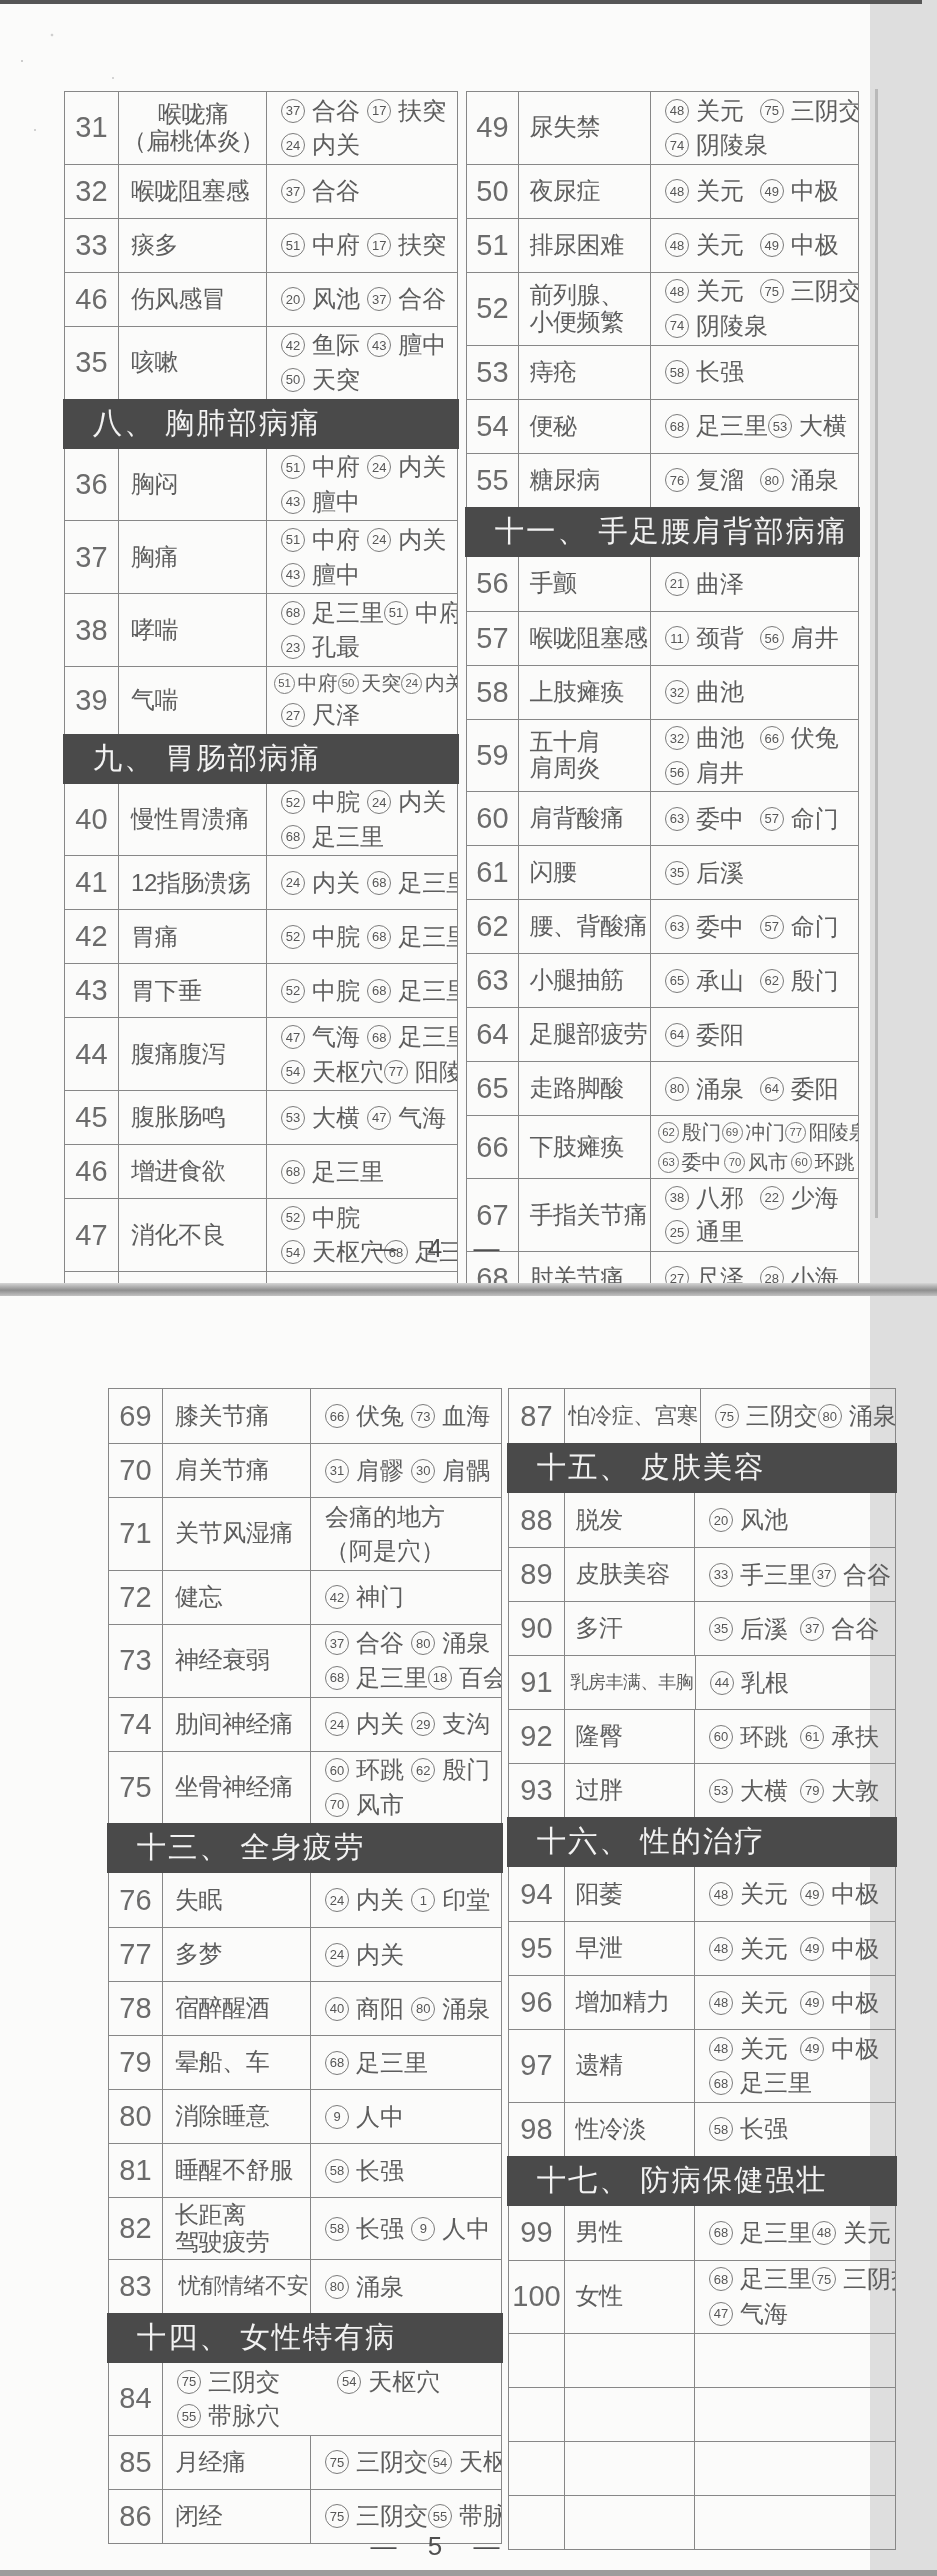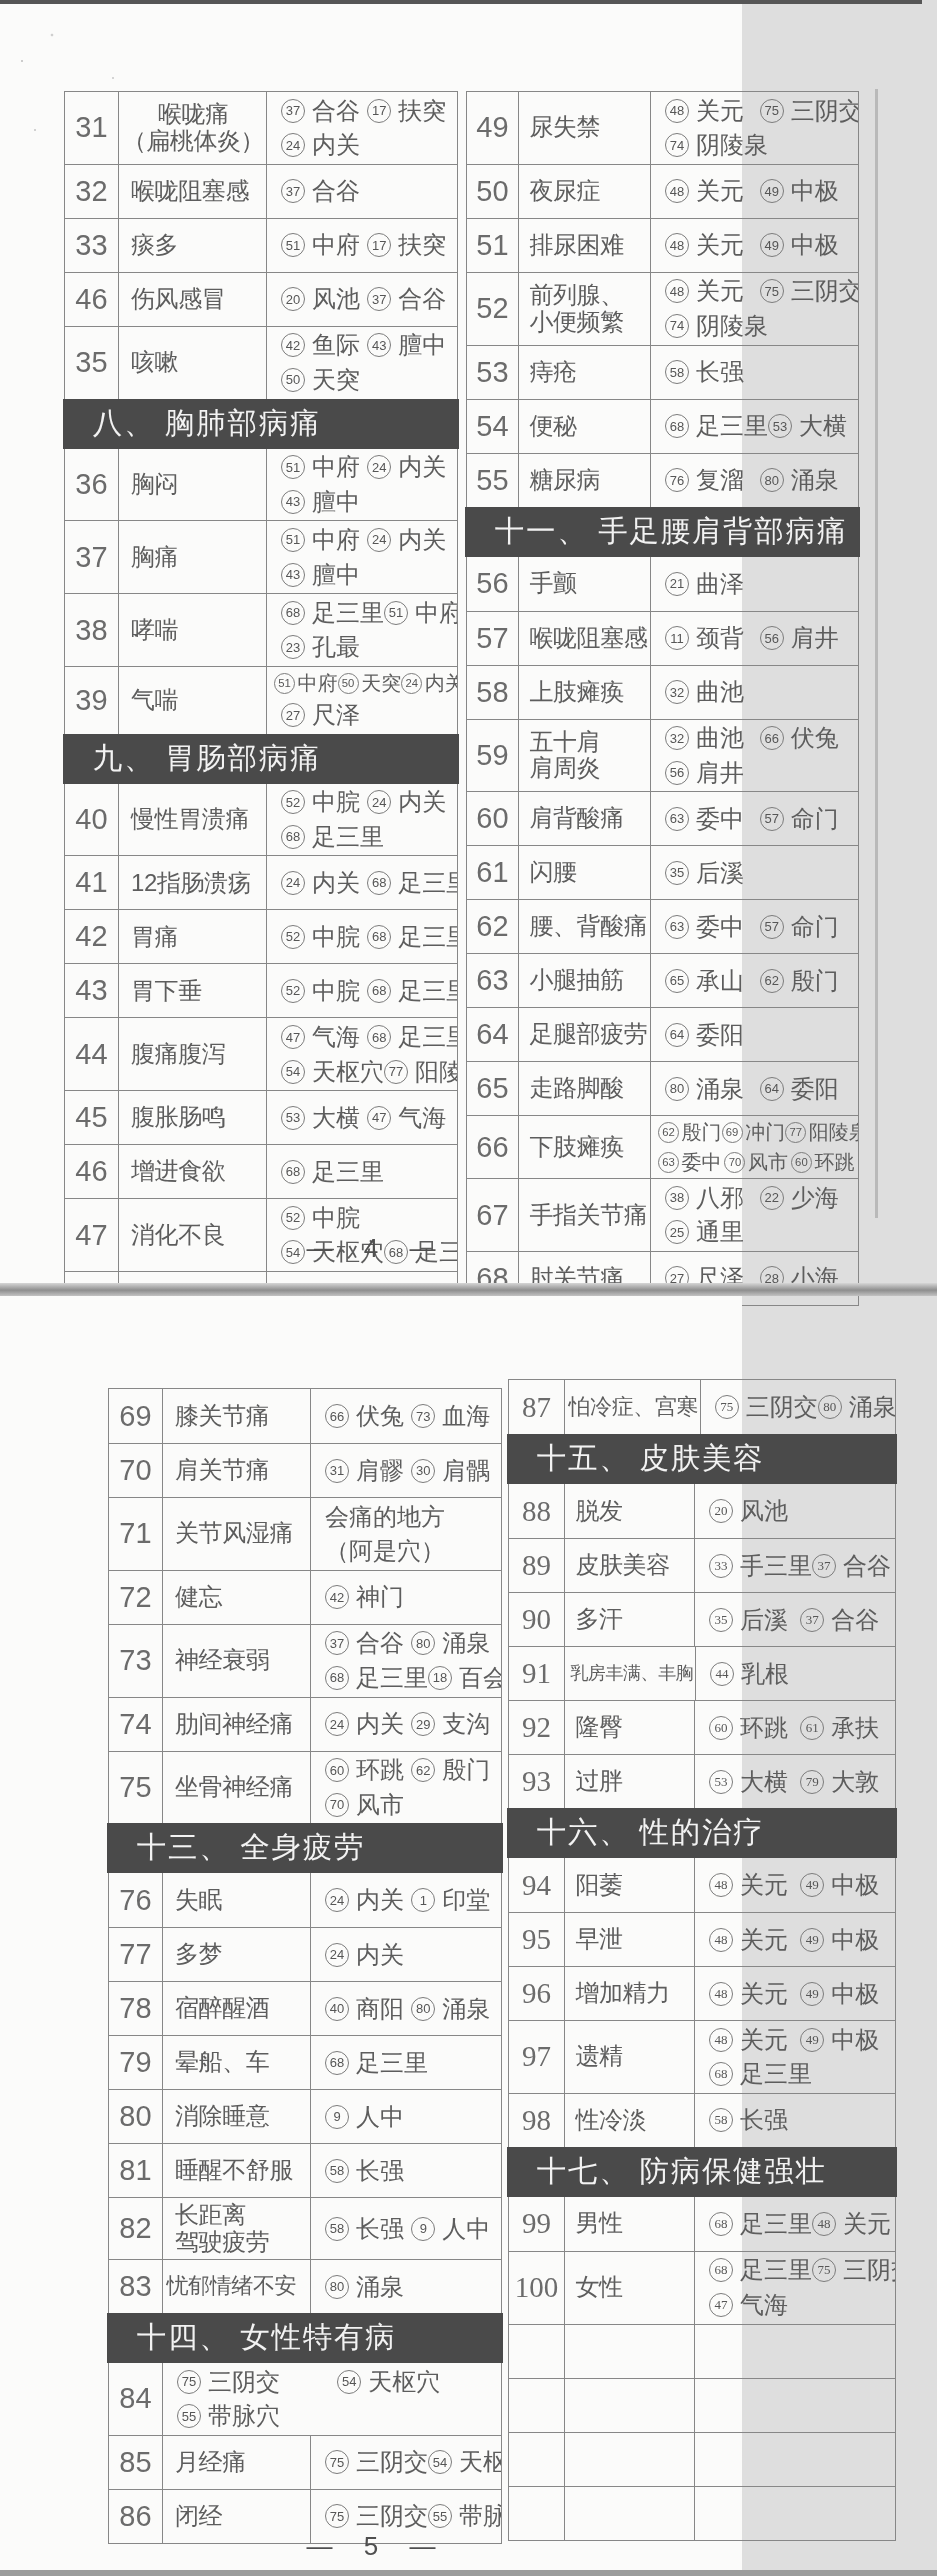--- a/index.html
+++ b/index.html
@@ -6,57 +6,57 @@
     --paper:#fbfbfa; --line:#878787; --bar-bg:#4a4a4a; --bar-text:#f2f2f2;
     --ink:#5d5d5d; --gap:#8e8e8e;
   }
   html,body{margin:0;padding:0;}
   body{
     width:938px; background:#e8e8e8;
     font-family:"Liberation Sans","DejaVu Sans",sans-serif;
     color:var(--ink);
   }
   .scan{position:relative; width:938px; height:2576px; overflow:hidden; background:#dedede;}
-  .page{position:absolute; left:0; width:742px; background:var(--paper);}
+  .page{position:absolute; left:0; width:870px; background:var(--paper);}
   .page4{top:0; height:1283px;
     background-image:
       radial-gradient(circle 2.6px at 52px 35px, #cfcfcf 60%, transparent 61%),
       radial-gradient(circle 1.7px at 113px 78px, #d4d4d4 60%, transparent 61%),
       radial-gradient(circle 1.7px at 35px 130px, #d1d1d1 60%, transparent 61%),
       radial-gradient(circle 2.6px at 83px 182px, #d6d6d6 60%, transparent 61%),
       radial-gradient(circle 1.7px at 22px 61px, #cccccc 60%, transparent 61%);
     background-color:var(--paper);
   }
   .page5{top:1296px; height:1280px;}
   .top-edge{position:absolute; top:0; left:0; width:922px; height:3.5px; background:#565656;}
   .page-gap{position:absolute; top:1283px; left:0; width:938px; height:13px;
     background:linear-gradient(180deg,#d6d6d6 0%, var(--gap) 55%, #c2c2c2 100%);}
   .bottom-edge{position:absolute; left:0; bottom:0; width:938px; height:6px; background:#9c9c9c;}
   .fold-line{position:absolute; left:875px; top:89px; width:2.6px; height:1129px; background:#b9b9b9;}
 
   .col{position:absolute; border:1.7px solid var(--line); background:transparent; box-sizing:border-box;}
   .p4l{left:64px;  top:91px; width:394px;}
   .p4r{left:466px; top:91px; width:393px; --no-w:52px; --ail-w:132px; --ail-pl:10.4px;}
   .p5l{left:108px; top:92px; width:394px;}
-  .p5r{left:508px; top:83px; width:388px;font-family:Liberation Serif, serif; --no-w:56px; --ail-w:130px; --ail-pl:10.4px;}
+  .p5r{left:508px; top:92px; width:388px; --no-w:56px; --ail-w:130px; --ail-pl:10.4px;}
 
   .section{margin:0 -1.7px; min-height:50px; background:var(--bar-bg); color:var(--bar-text);
     display:flex; align-items:center; padding-left:29.5px; font-size:29.5px; letter-spacing:1.7px;}
   .row{display:flex; min-height:54px; border-top:1.7px solid var(--line); box-sizing:border-box;}
   .row:first-child,.section + .row{border-top:0;}
   .cell{box-sizing:border-box;}
   .no{flex:0 0 var(--no-w,54px); border-right:1.7px solid var(--line);
     display:flex; align-items:center; justify-content:center; font-size:29px; color:#6b6b6b;}
   .ail{flex:0 0 var(--ail-w,148px); border-right:1.7px solid var(--line);
     display:flex; flex-direction:column; justify-content:center;
     padding:3.5px 1.7px 3.5px var(--ail-pl,12px); font-size:24px; line-height:1.12;
     color:var(--ink); letter-spacing:-0.4px;}
   .ail .ail-line{white-space:nowrap;}
   .ail.center{align-items:center; text-align:center; padding-left:3.5px;font-family:Liberation Serif, serif;}
-  .ail.tight{padding-left:3.5px; font-size:22px;}
+  .ail.tight{padding-left:3.5px; font-size:22px;align-items:flex-end;}
   .ail.small{padding-left:5.2px; font-size:18px;}
   .pts{flex:1 1 auto; display:flex; flex-direction:column; justify-content:center;
     padding:2.6px 3.5px 2.6px 14px; row-gap:2.6px; overflow:hidden;}
   .pline{display:flex; align-items:center;}
   .pline.c2 .pitem{flex:0 0 50%;}
   .pline.c3{justify-content:space-between; margin-left:-7px;}
   .pitem{display:inline-flex; align-items:center; gap:7px; white-space:nowrap;}
   .badge{flex:none; width:24px; height:24px; border:1.7px solid #7c7c7c; border-radius:50%;
     display:inline-flex; align-items:center; justify-content:center;
     font-size:13px; color:#565656; box-sizing:border-box; background:transparent;}

